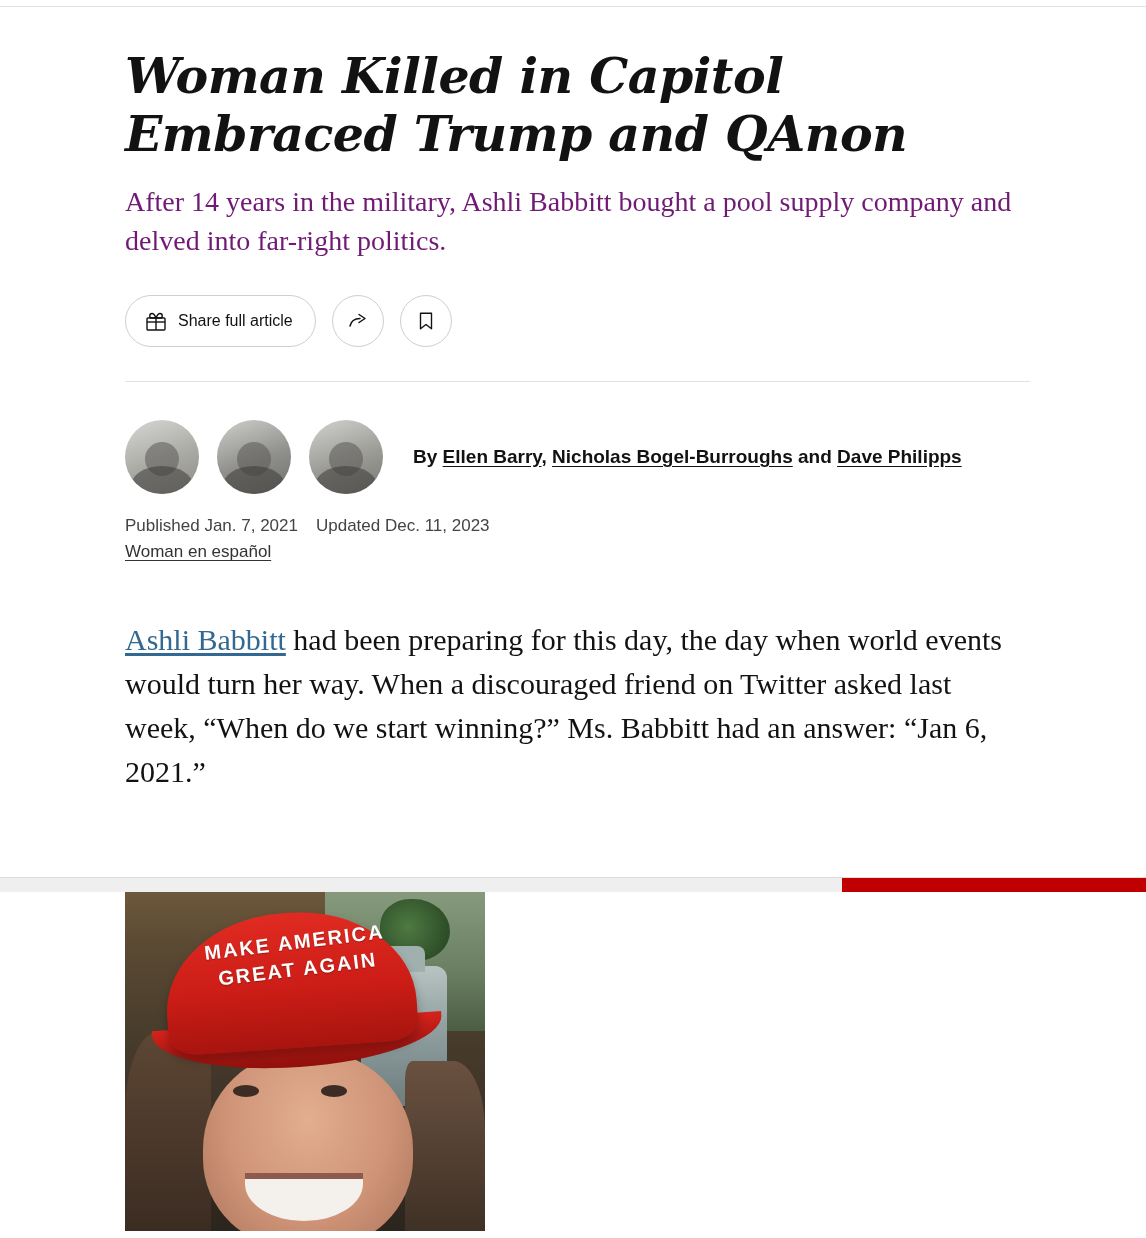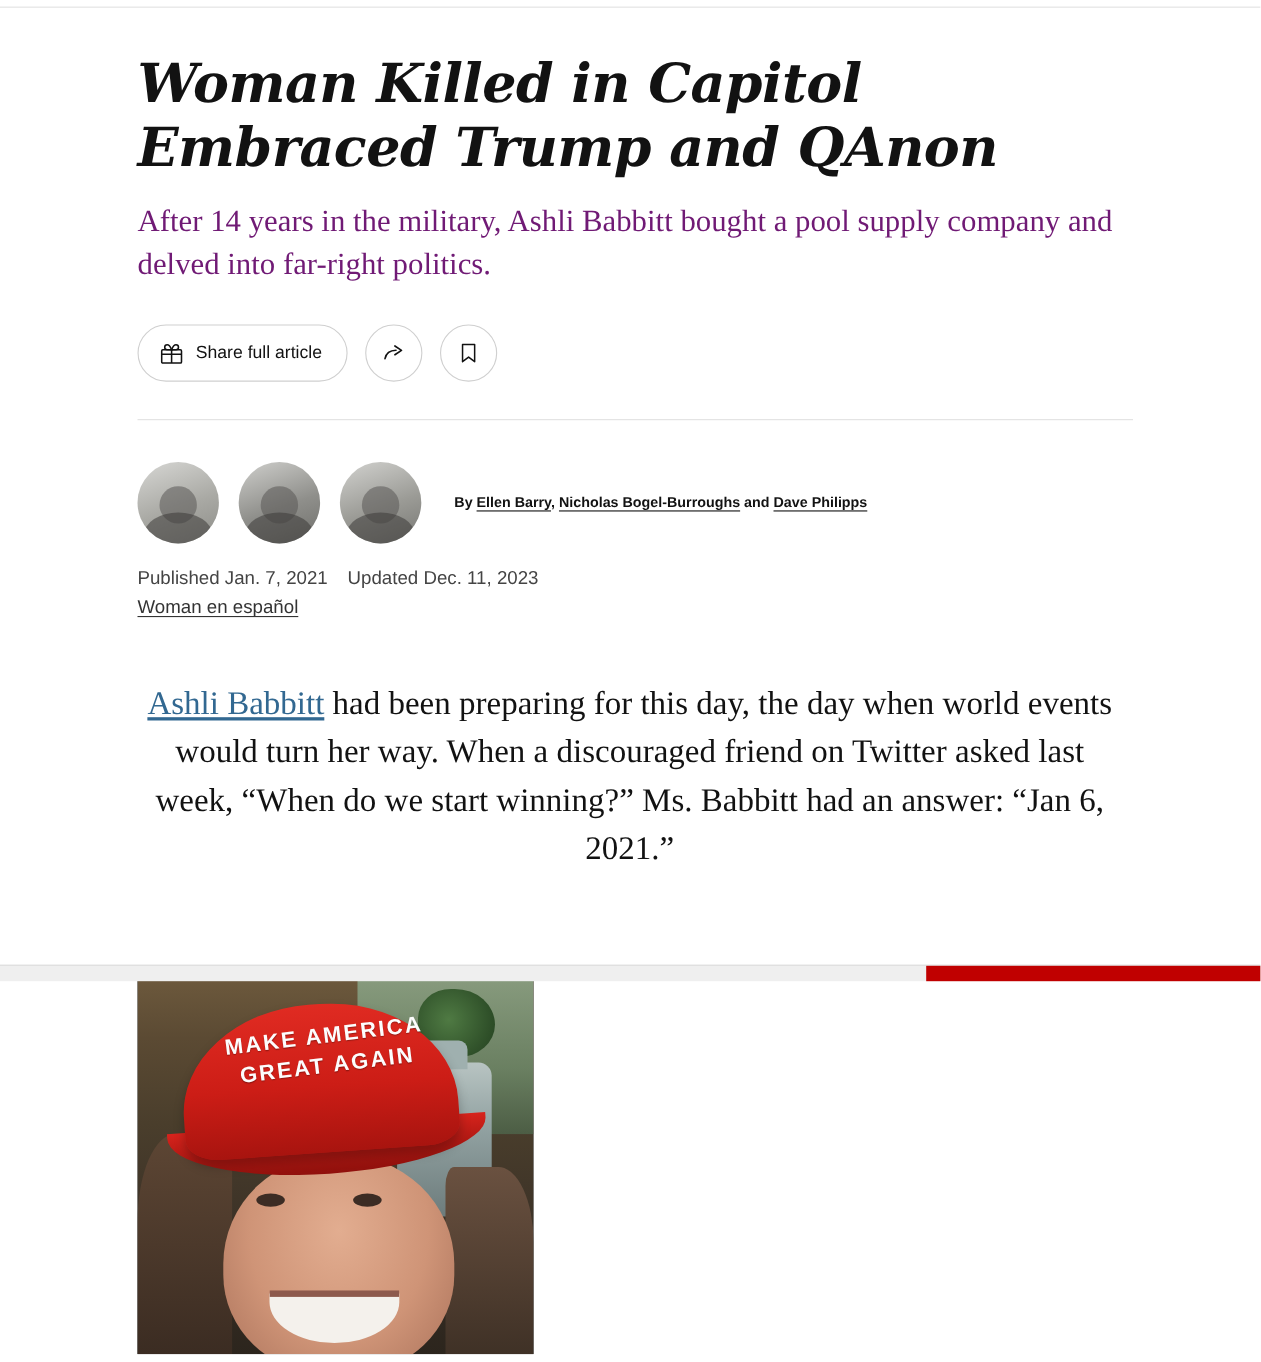--- a/index.html
+++ b/index.html
@@ -134,21 +134,21 @@
     left: 50%;
     bottom: -12px;
     width: 62px;
     height: 40px;
     border-radius: 50% 50% 0 0;
     transform: translateX(-50%);
     background: rgba(60,58,56,0.55);
   }
   .byline {
     font-family: "Liberation Sans", sans-serif;
-    font-size: 13px;
+    font-size: 19px;
     font-weight: bold;
     color: #121212;
     margin-left: 12px;
     line-height: 1.4;
   }
   .byline a {
     color: #121212;
     text-decoration: underline;
     text-underline-offset: 3px;
   }
@@ -172,21 +172,20 @@
     display: inline-block;
     cursor: pointer;
   }
   .body-para {
     font-family: "Liberation Serif", "DejaVu Serif", serif;
     font-size: 30px;
     line-height: 1.47;
     color: #121212;
     margin: 22px 0 12px 0;
     max-width: 895px;
-    text-align: center;
   }
   .body-para a.inline-link {
     color: #326891;
     text-decoration: underline;
     text-underline-offset: 3px;
   }
   .photo {
     position: absolute;
     left: 125px;
     top: 881px;

